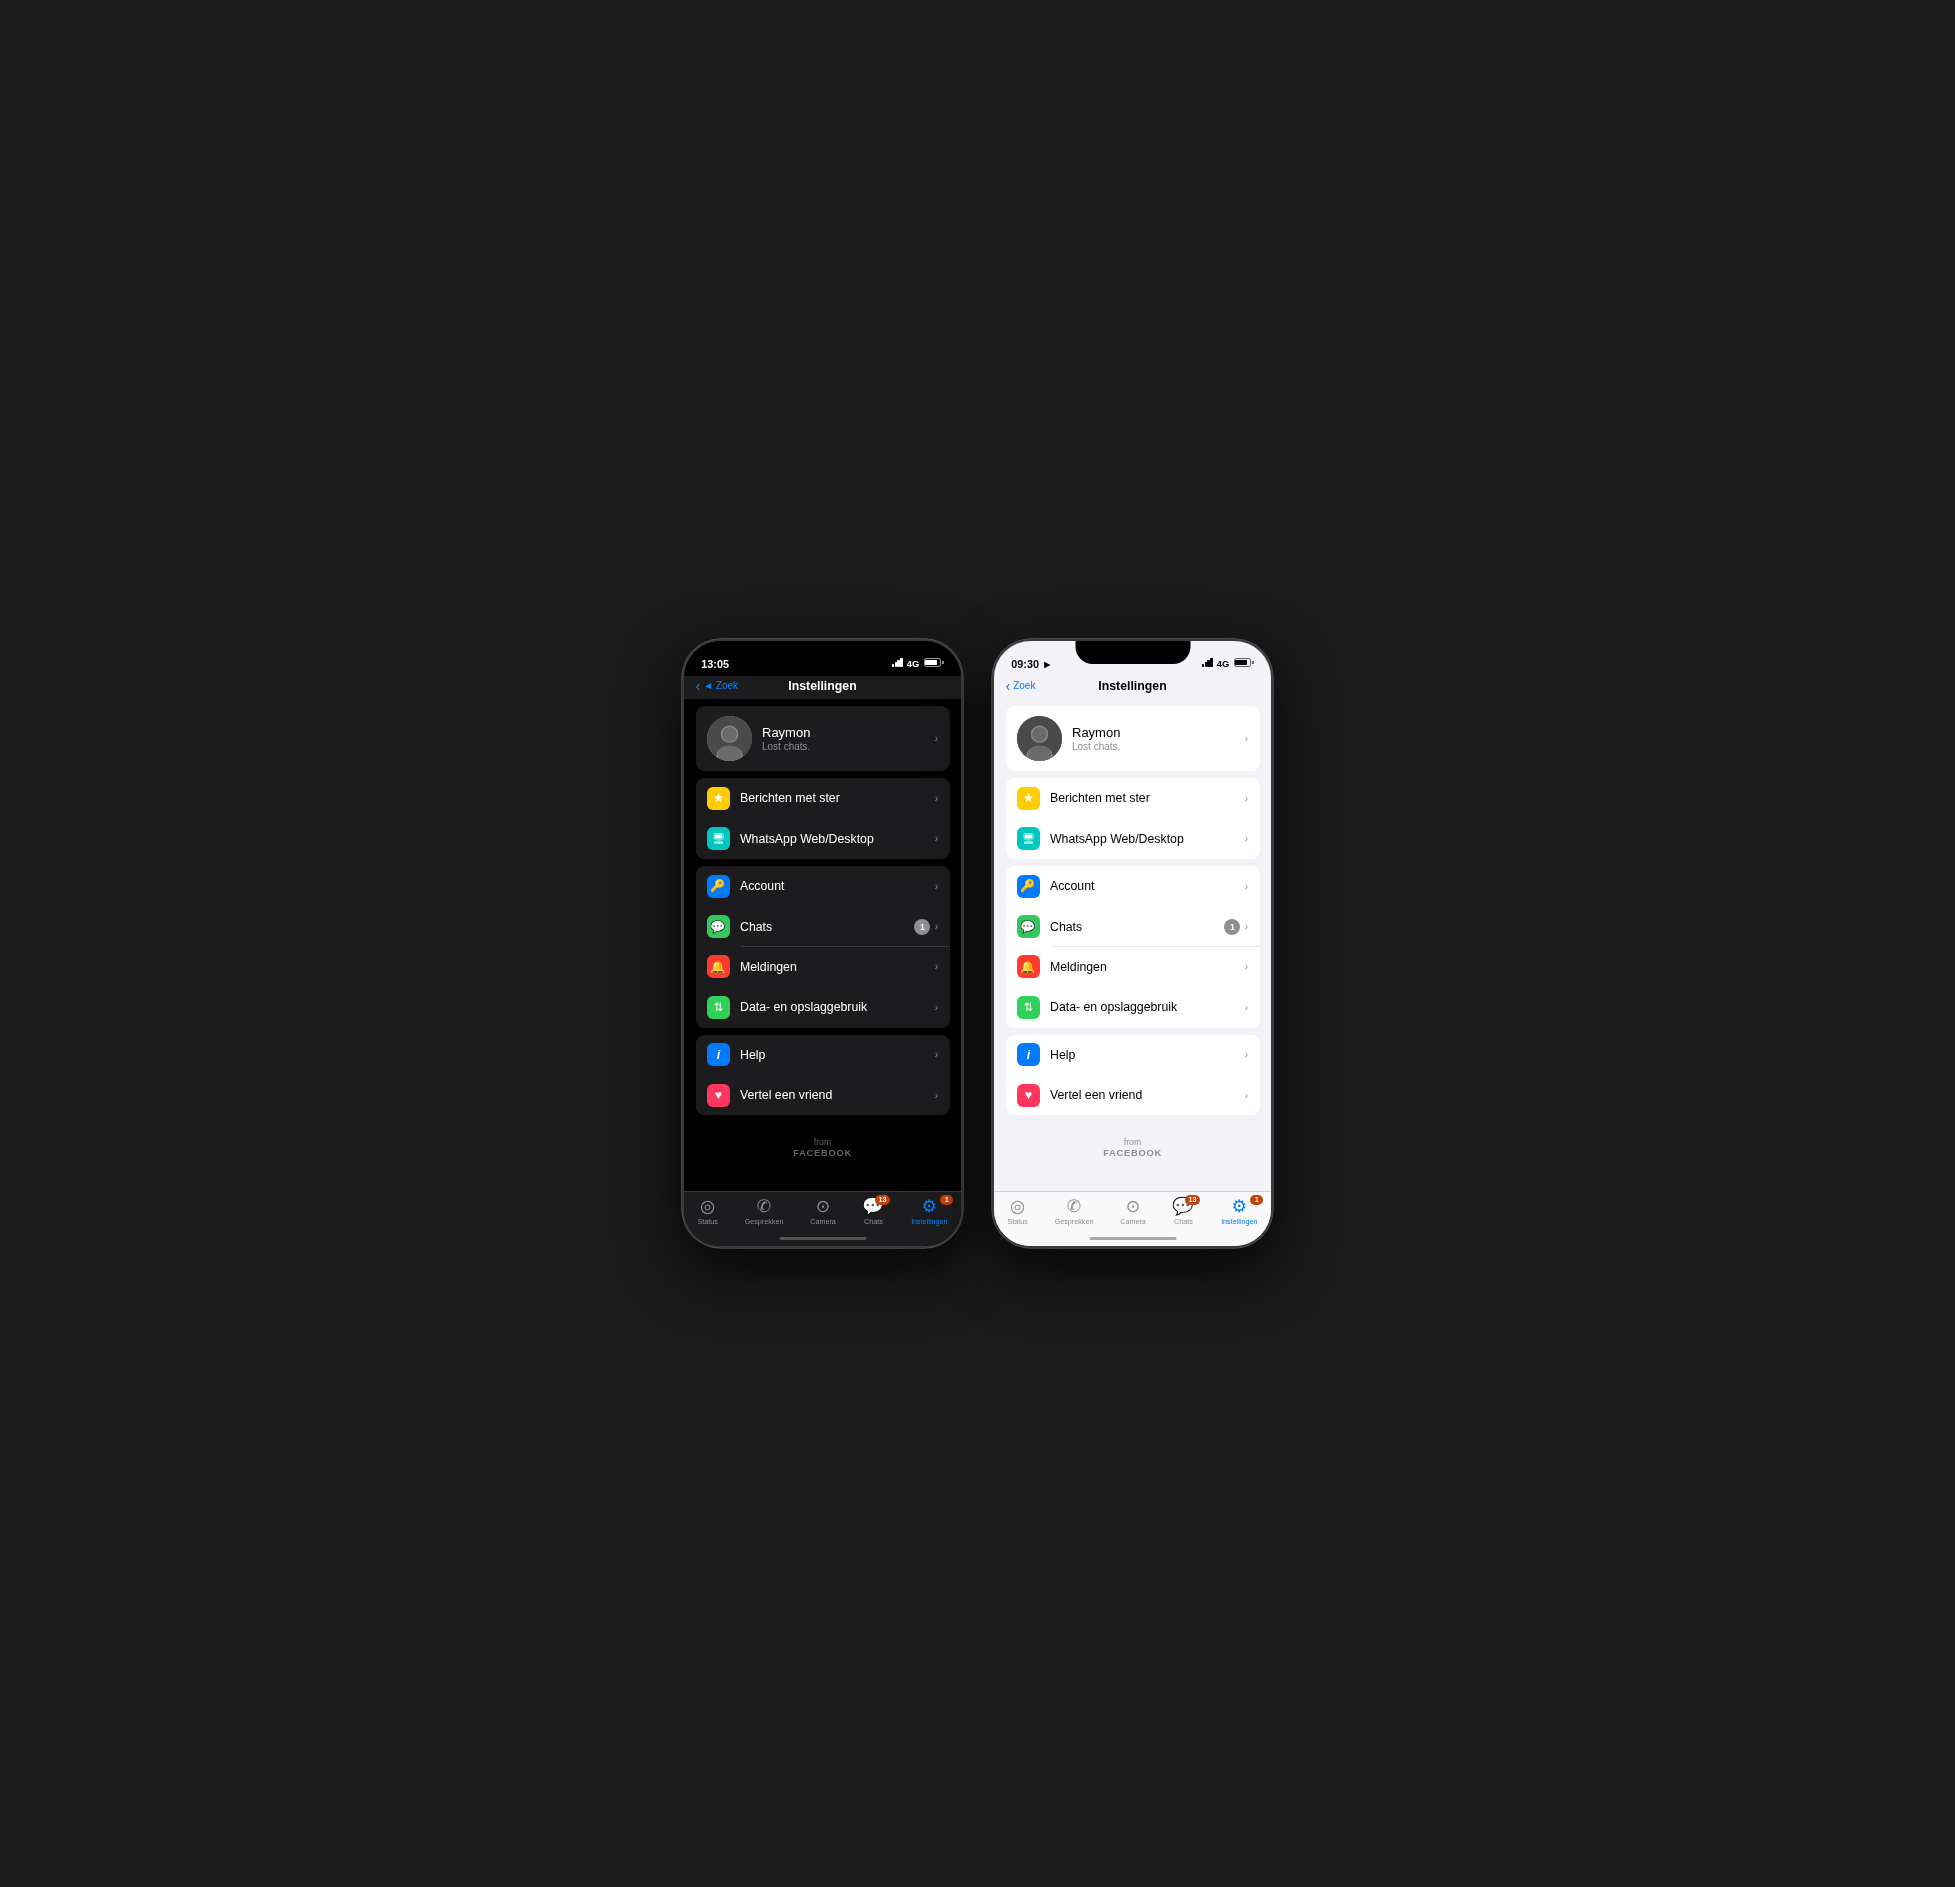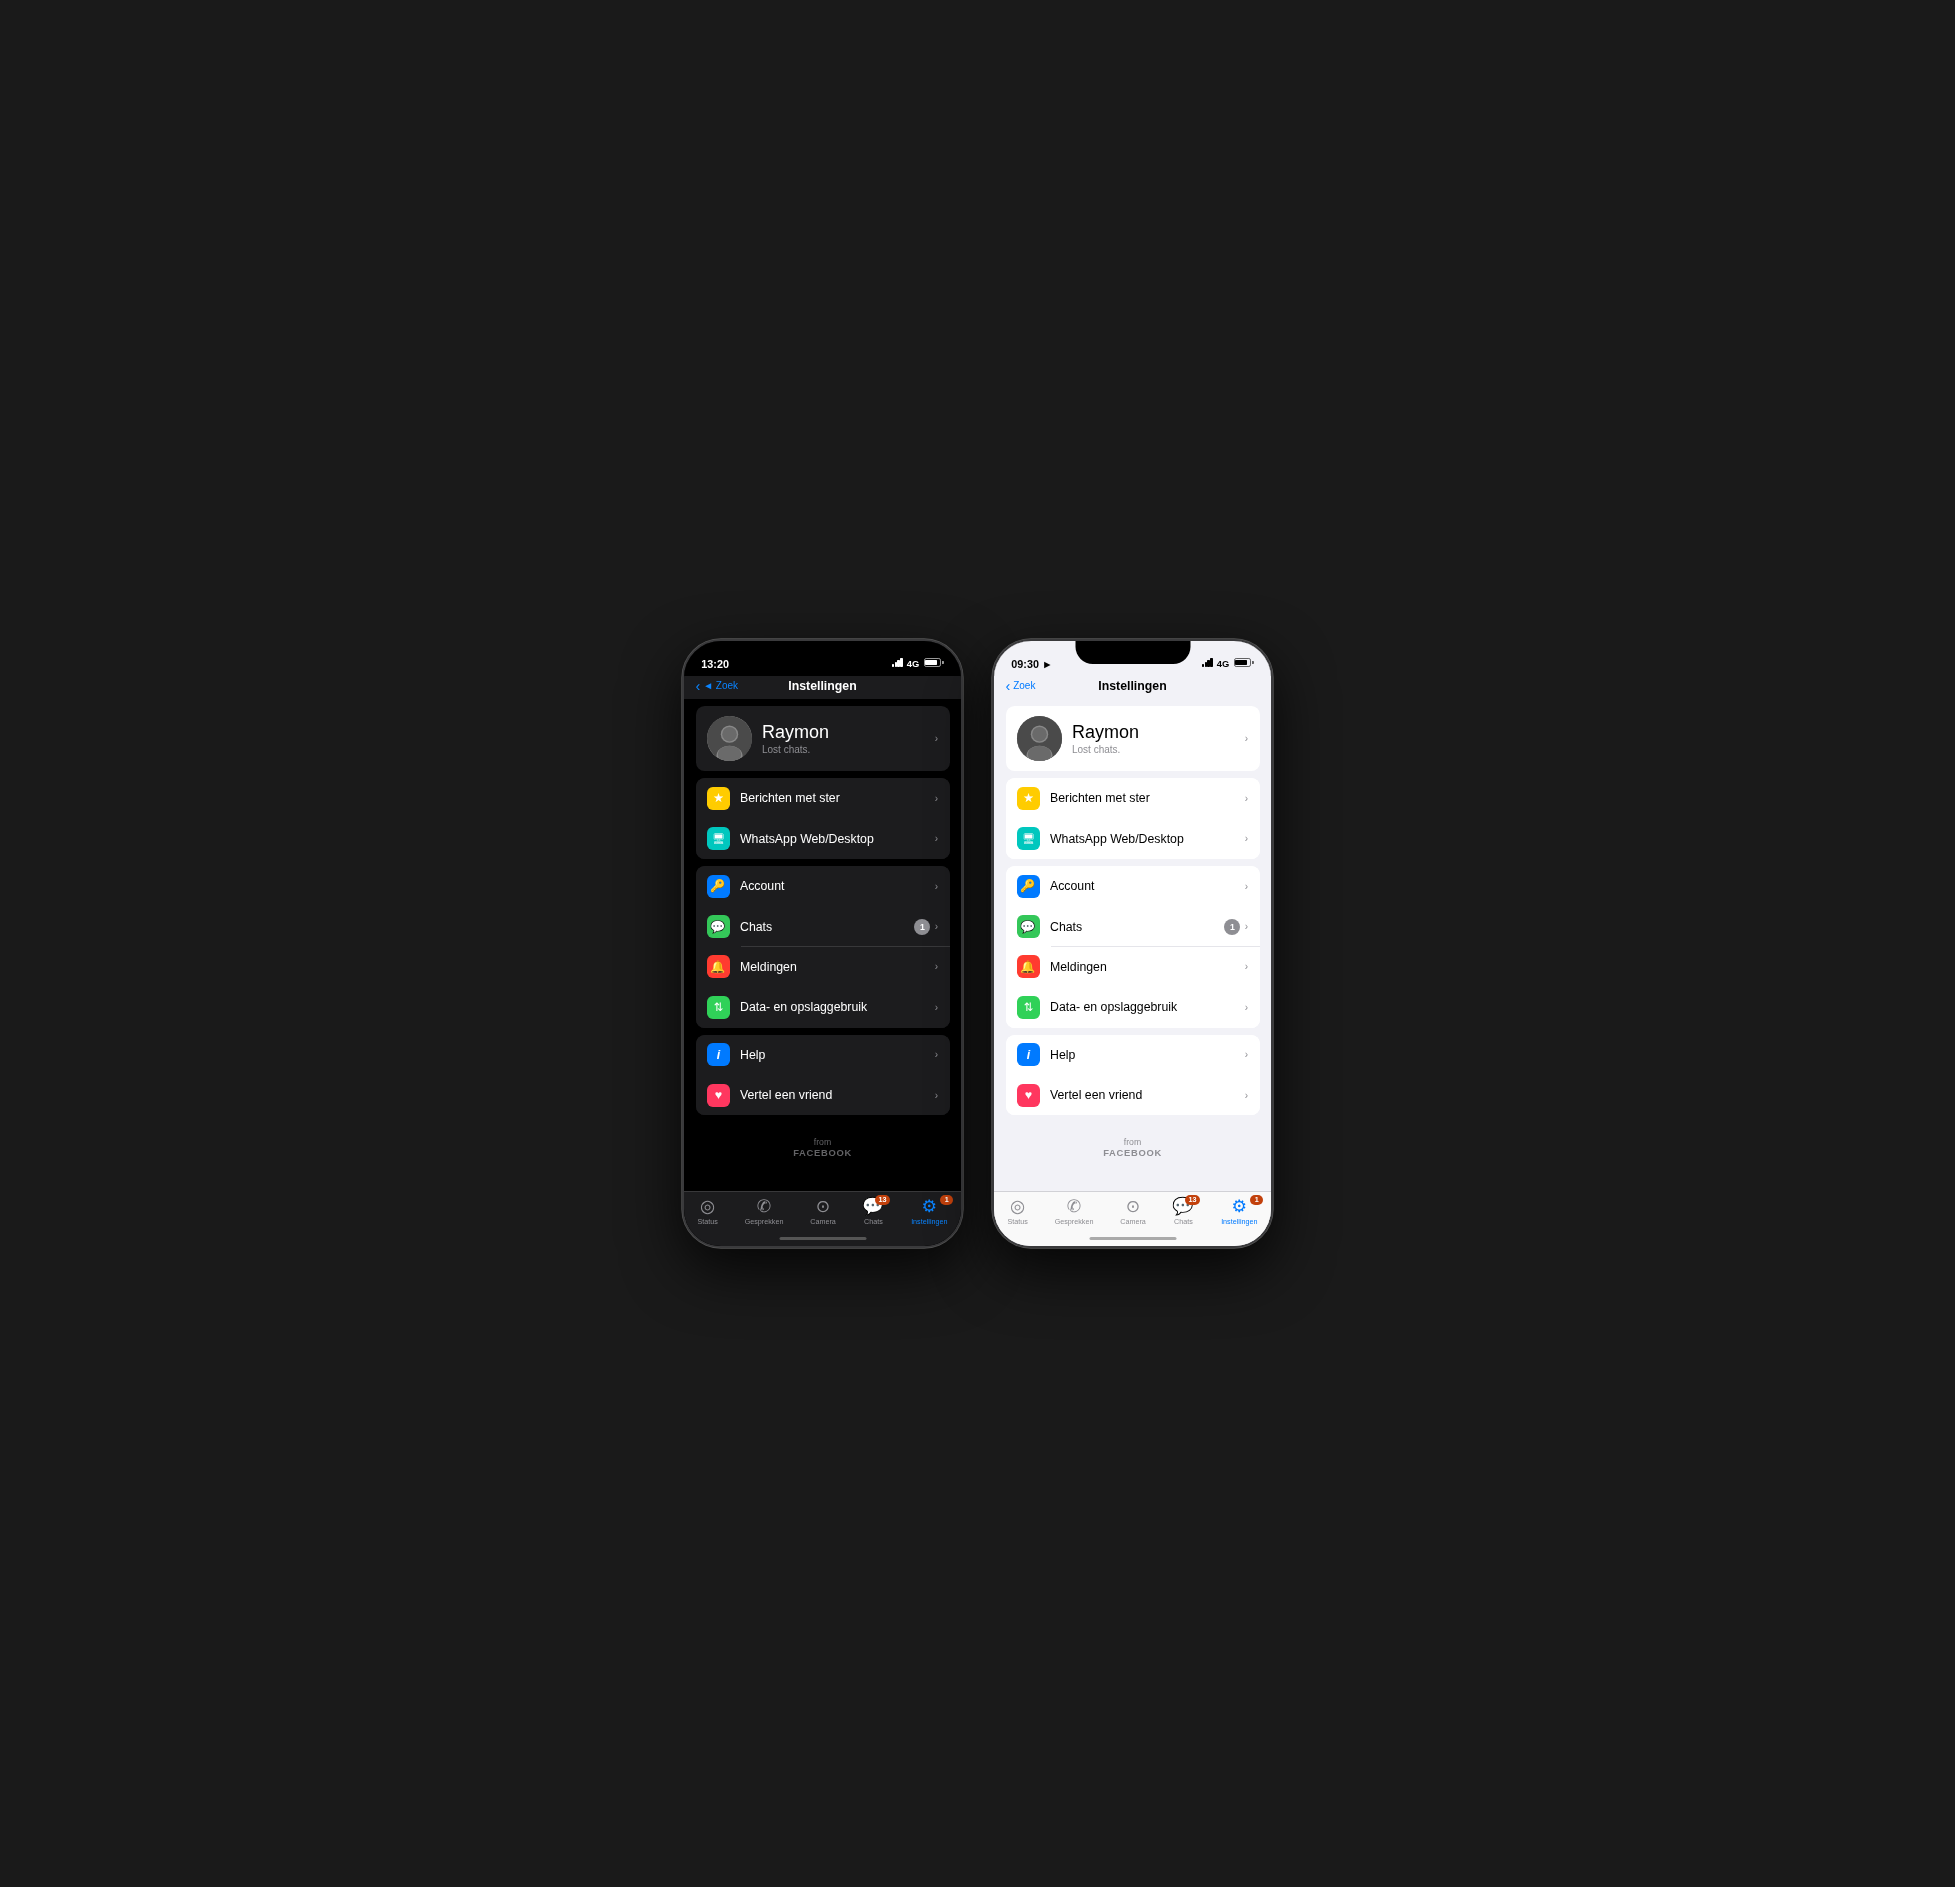--- a/index.html
+++ b/index.html
@@ -222,21 +222,21 @@
       justify-content: center;
       font-size: 20px;
       color: #ccc;
     }
 
     .profile-info {
       flex: 1;
       margin-left: 10px;
     }
     .profile-name {
-      font-size: 18px;
+      font-size: 13px;
       font-weight: 400;
     }
     .profile-name-dark { color: #fff; }
     .profile-name-light { color: #000; }
     .profile-subtitle {
       font-size: 10px;
       margin-top: 1px;
     }
     .profile-subtitle-dark { color: #8e8e93; }
     .profile-subtitle-light { color: #8e8e93; }
@@ -401,21 +401,21 @@
   </style>
 </head>
 <body>
 
 <div class="phones-container">
 
   <div class="phone phone-dark">
     <div class="notch"></div>
 
     <div class="status-bar status-bar-dark">
-      <span class="status-time status-time-dark">13:20</span>
+      <span class="status-time status-time-dark">13:05</span>
       <div class="status-icons">
         <div class="signal-icon">
           <div class="signal-bar signal-bar-dark"></div>
           <div class="signal-bar signal-bar-dark"></div>
           <div class="signal-bar signal-bar-dark"></div>
           <div class="signal-bar signal-bar-dark"></div>
         </div>
         <span class="network-text network-text-dark">4G</span>
         <div class="battery">
           <div class="battery-body battery-body-dark">

